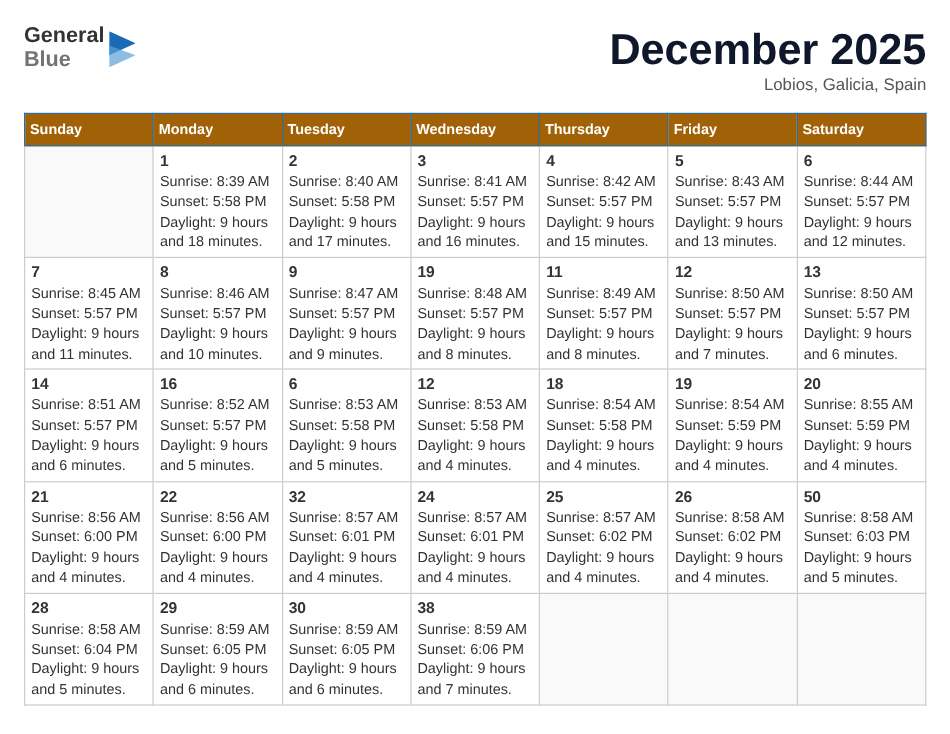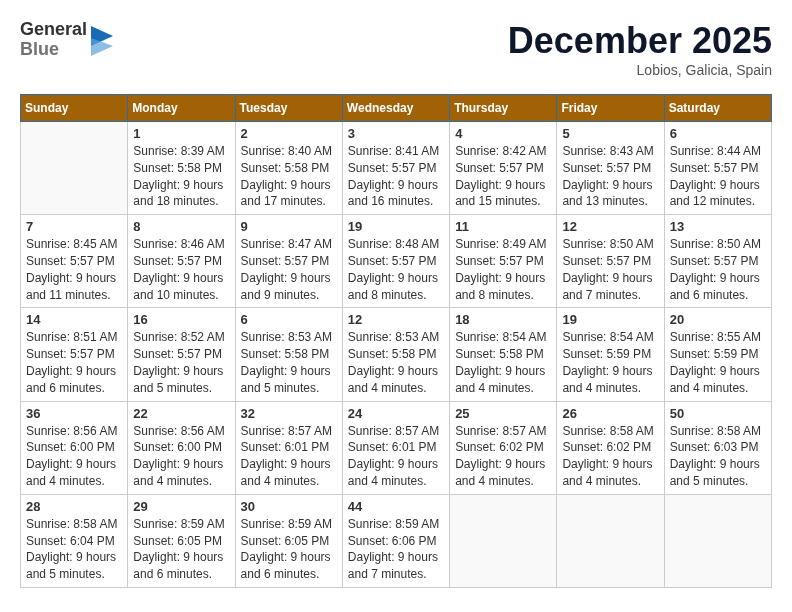--- a/index.html
+++ b/index.html
@@ -201,21 +201,21 @@
           <div class="day-num">19</div>
           <div class="day-info">Sunrise: 8:54 AM<br>Sunset: 5:59 PM<br>Daylight: 9 hours and 4 minutes.</div>
         </td>
         <td>
           <div class="day-num">20</div>
           <div class="day-info">Sunrise: 8:55 AM<br>Sunset: 5:59 PM<br>Daylight: 9 hours and 4 minutes.</div>
         </td>
       </tr>
       <tr>
         <td>
-          <div class="day-num">36</div>
+          <div class="day-num">21</div>
           <div class="day-info">Sunrise: 8:56 AM<br>Sunset: 6:00 PM<br>Daylight: 9 hours and 4 minutes.</div>
         </td>
         <td>
           <div class="day-num">22</div>
           <div class="day-info">Sunrise: 8:56 AM<br>Sunset: 6:00 PM<br>Daylight: 9 hours and 4 minutes.</div>
         </td>
         <td>
           <div class="day-num">32</div>
           <div class="day-info">Sunrise: 8:57 AM<br>Sunset: 6:01 PM<br>Daylight: 9 hours and 4 minutes.</div>
         </td>
@@ -243,21 +243,21 @@
         </td>
         <td>
           <div class="day-num">29</div>
           <div class="day-info">Sunrise: 8:59 AM<br>Sunset: 6:05 PM<br>Daylight: 9 hours and 6 minutes.</div>
         </td>
         <td>
           <div class="day-num">30</div>
           <div class="day-info">Sunrise: 8:59 AM<br>Sunset: 6:05 PM<br>Daylight: 9 hours and 6 minutes.</div>
         </td>
         <td>
-          <div class="day-num">44</div>
+          <div class="day-num">38</div>
           <div class="day-info">Sunrise: 8:59 AM<br>Sunset: 6:06 PM<br>Daylight: 9 hours and 7 minutes.</div>
         </td>
         <td class="empty"></td>
         <td class="empty"></td>
         <td class="empty"></td>
       </tr>
     </tbody>
 </table>
 
 </body></html>

